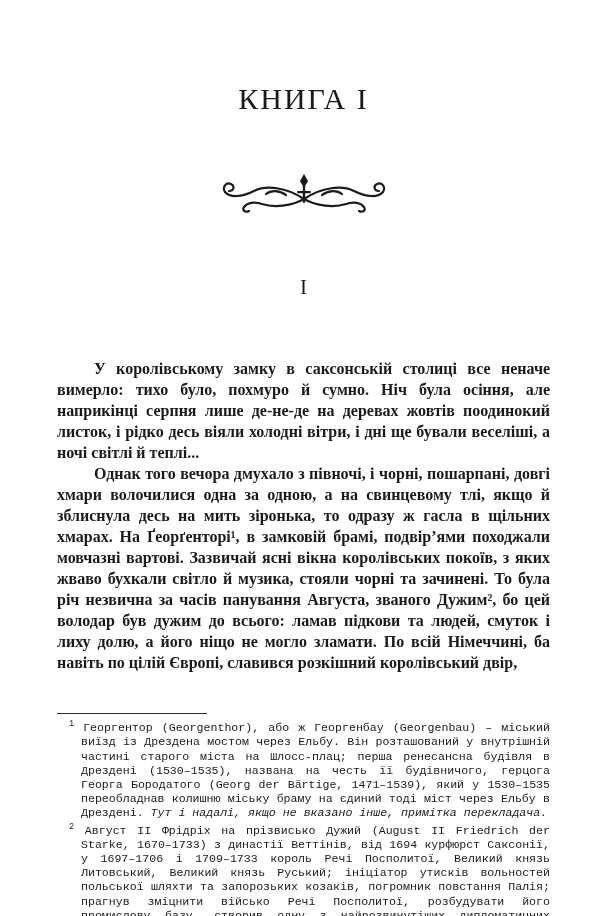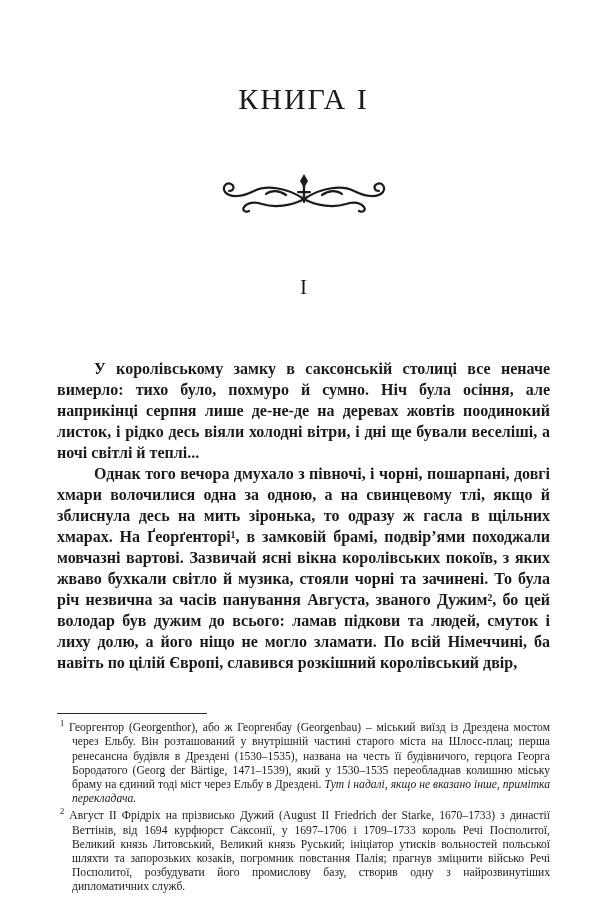--- a/index.html
+++ b/index.html
@@ -53,23 +53,24 @@
     line-height: 14.2px;
     text-align: justify;
   }
   hr.footnote-rule {
     border: none;
     border-top: 1px solid #2a2a2a;
     width: 150px;
     margin: 0 0 7px 0;
   }
   .footnote {
-    margin: 0 0 3px 3px;
+    margin: 0 0 3px 12px;
     padding-left: 12px;
     text-indent: -12px;
+    font-family: Liberation Mono, monospace;
   }
   .footnote sup { font-size: 8.5px; line-height: 0; }
   .footnote .tnote { font-style: italic; }
   .page-number {
     margin-top: auto;
     text-align: center;
     font-size: 15px;
   }
 </style>
 </head>

